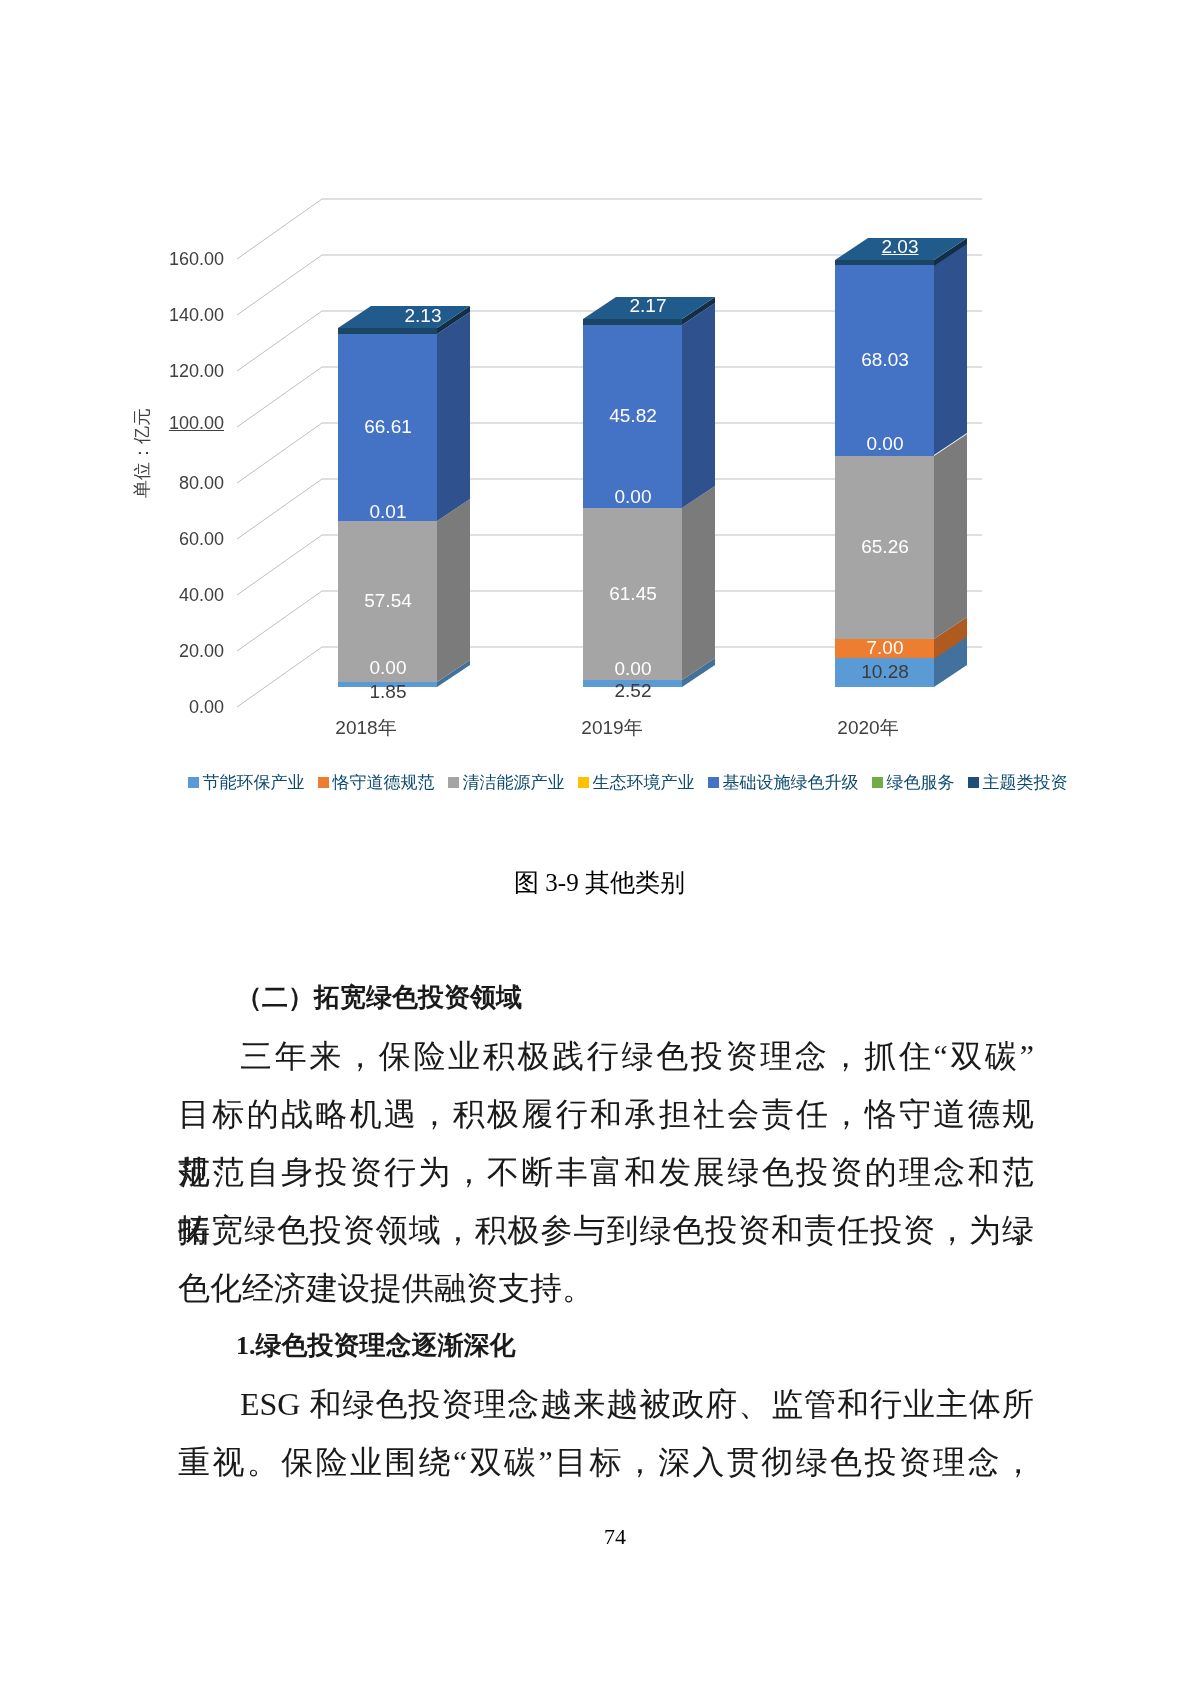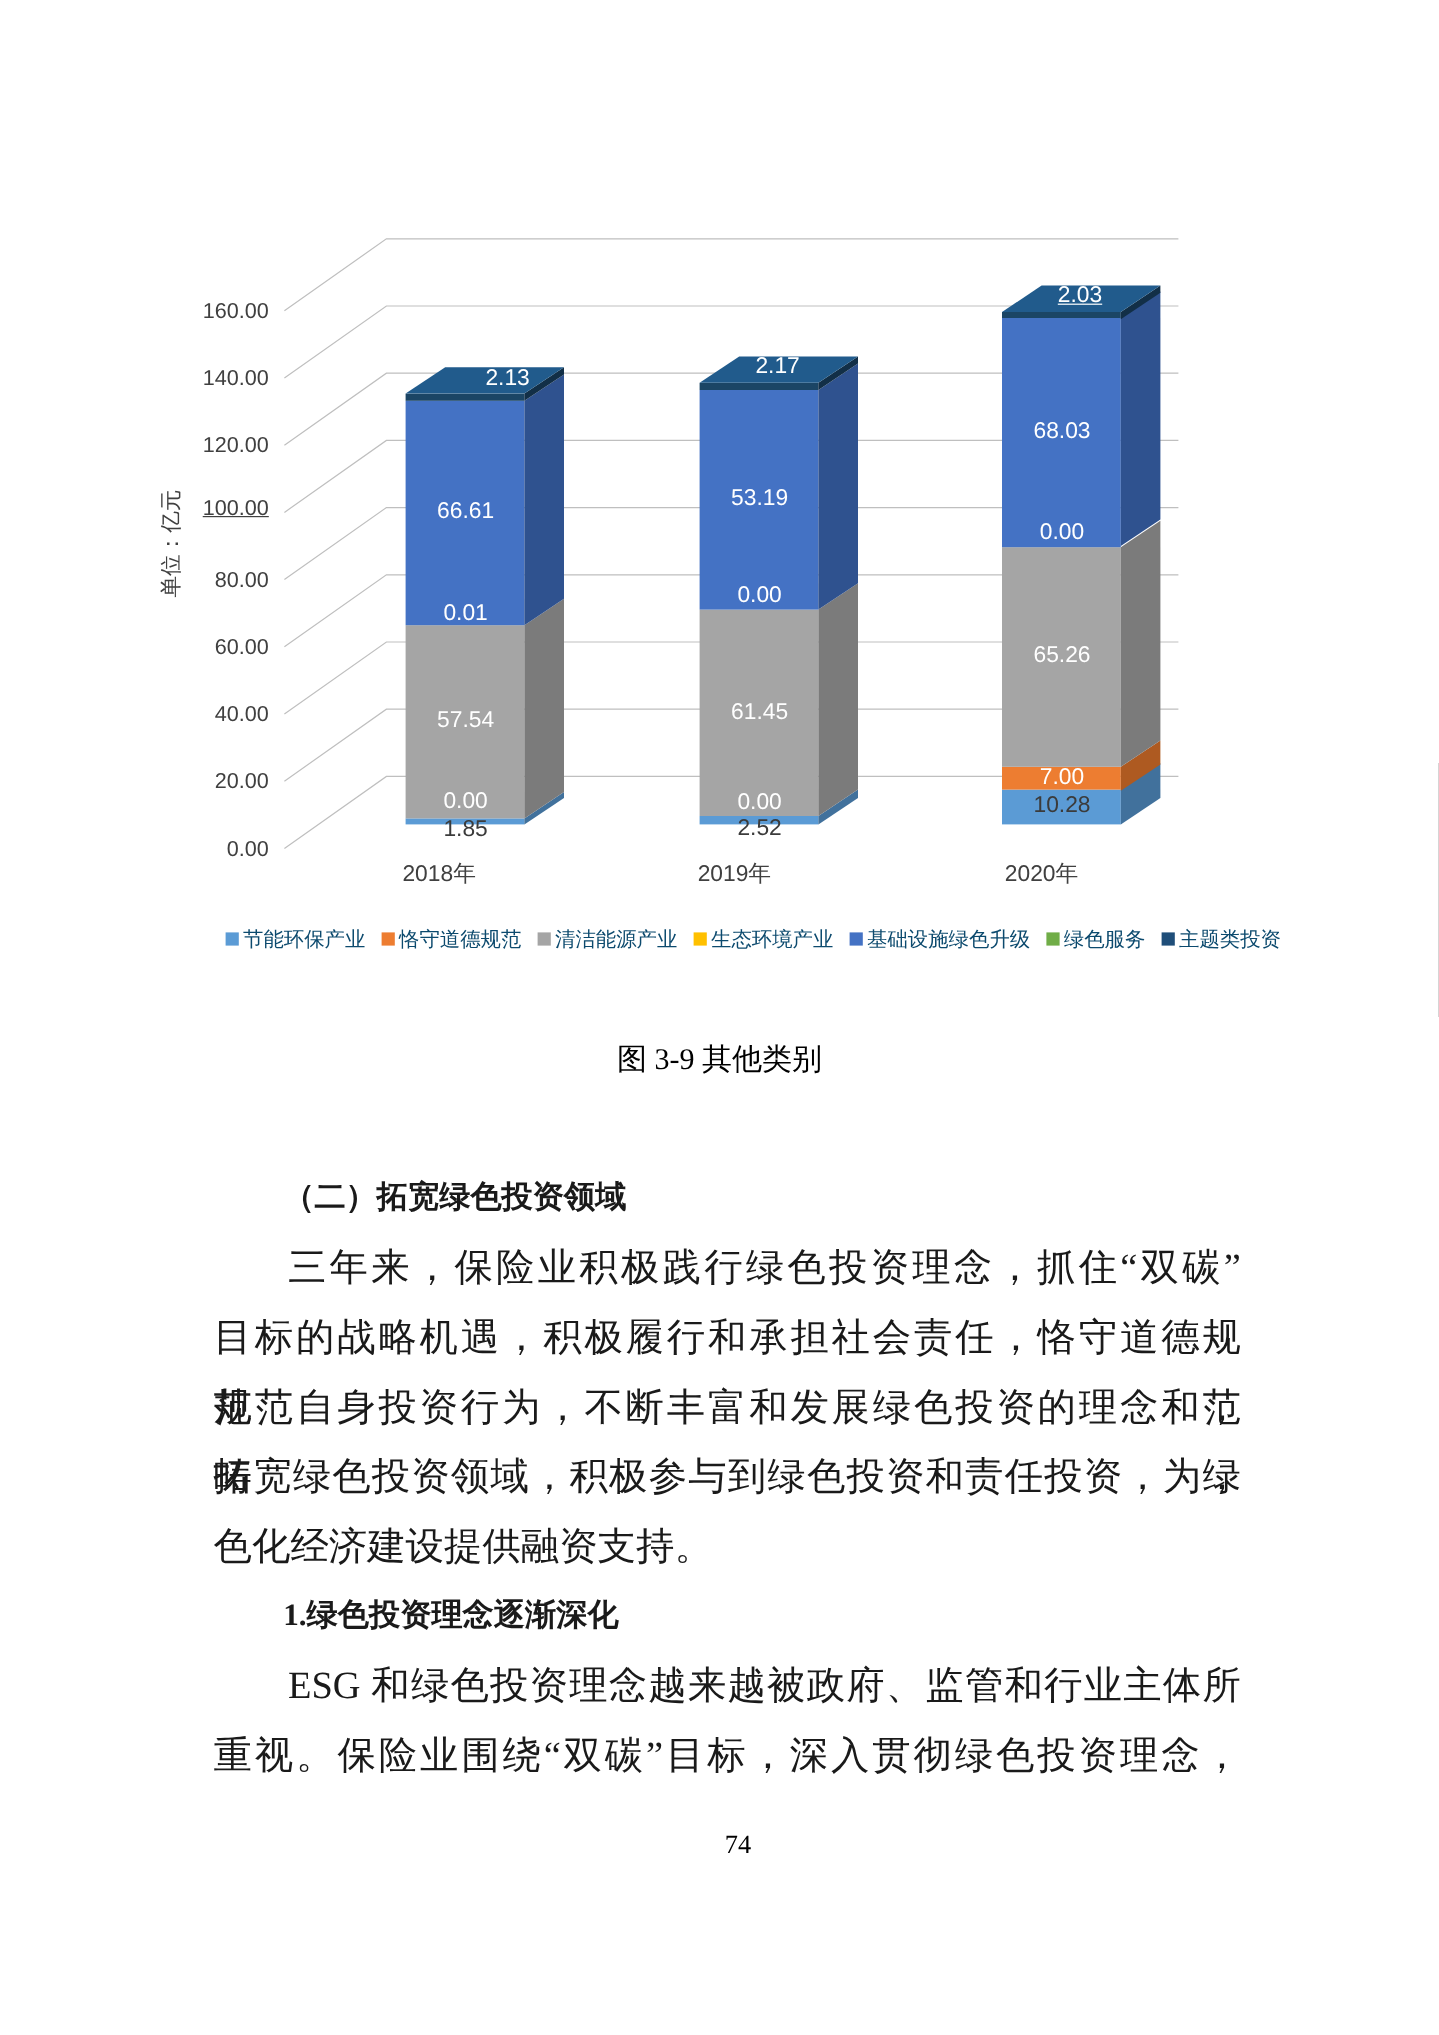--- a/index.html
+++ b/index.html
@@ -99,21 +99,21 @@
         <div class="seg-side" style="left: 934px; top: 259.72px; width: 33px; height: 5.684px; background: rgb(18, 47, 71);"></div>
         <div class="seg-top" style="left: 835px; top: 237.72px; width: 99px; background: rgb(33, 91, 140);"></div>
         <div class="catlabel" style="left: 868px; top: 728px;">2020年</div>
         <div class="vlabel light" style="left: 403px; top: 316px; margin-left: 20px;">2.13</div>
         <div class="vlabel light" style="left: 388px; top: 427px;">66.61</div>
         <div class="vlabel light" style="left: 388px; top: 512px;">0.01</div>
         <div class="vlabel light" style="left: 388px; top: 601px;">57.54</div>
         <div class="vlabel light" style="left: 388px; top: 668px;">0.00</div>
         <div class="vlabel dark" style="left: 388px; top: 692px;">1.85</div>
         <div class="vlabel light" style="left: 648px; top: 306px;">2.17</div>
-        <div class="vlabel light" style="left: 633px; top: 416px;">53.19</div>
+        <div class="vlabel light" style="left: 633px; top: 416px;">45.82</div>
         <div class="vlabel light" style="left: 633px; top: 497px;">0.00</div>
         <div class="vlabel light" style="left: 633px; top: 594px;">61.45</div>
         <div class="vlabel light" style="left: 633px; top: 669px;">0.00</div>
         <div class="vlabel dark" style="left: 633px; top: 691px;">2.52</div>
         <div class="vlabel light" style="left: 900px; top: 247px; text-decoration: underline;">2.03</div>
         <div class="vlabel light" style="left: 885px; top: 360px;">68.03</div>
         <div class="vlabel light" style="left: 885px; top: 444px;">0.00</div>
         <div class="vlabel light" style="left: 885px; top: 547px;">65.26</div>
         <div class="vlabel light" style="left: 885px; top: 648px;">7.00</div>
         <div class="vlabel dark" style="left: 885px; top: 672px;">10.28</div>

